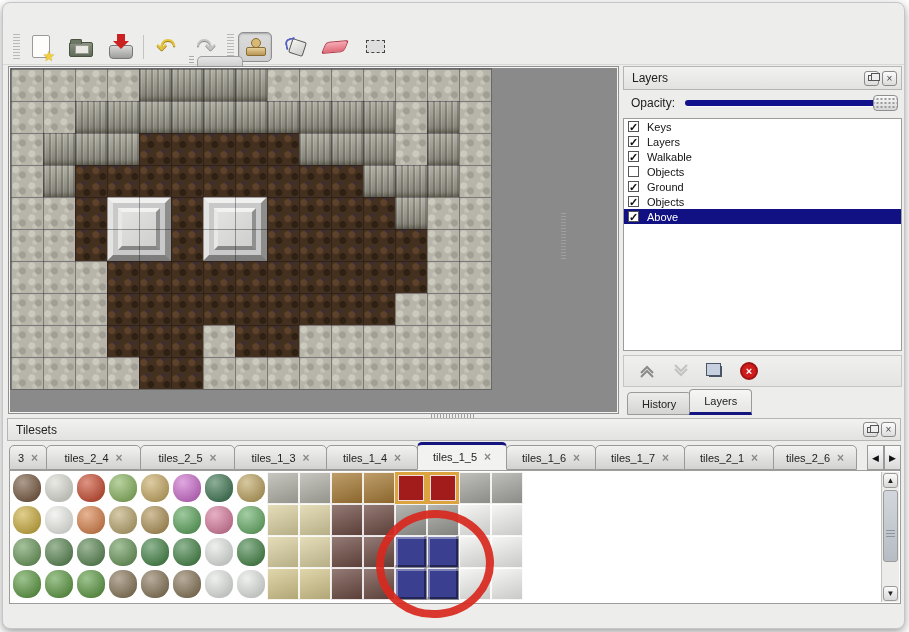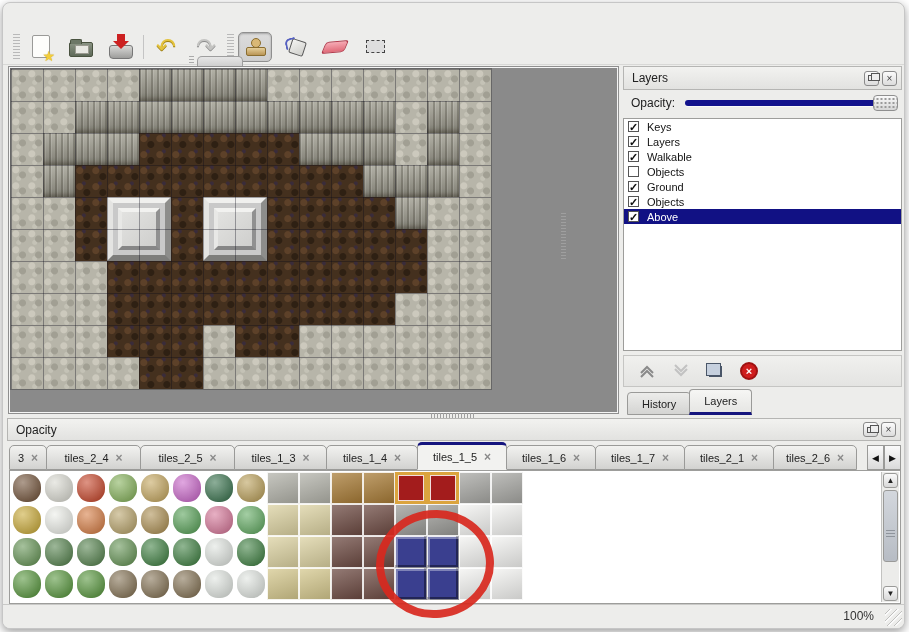--- a/index.html
+++ b/index.html
@@ -394,21 +394,21 @@
         </div>
       </div>
     <div class="bottom-tabs">
       <div class="btab">History</div>
       <div class="btab active">Layers</div>
     </div>
   </div>
 
   <div class="tilesets-dock">
     <div class="dock-header" style="right:2px;height:23px;">
-      <span class="dock-title">Opacity</span>
+      <span class="dock-title">Tilesets</span>
       <span class="winbtn">
           <span class="float-glyph"></span>
         </span>
       <span class="winbtn">
           <span>×</span>
         </span>
     </div>
     <div class="ts-tabbar">
         <div class="ts-tab" style="width: 38px;">
           <span>3</span>
@@ -523,22 +523,18 @@
           <div class="ts-tile fill" style="--c: #f4f4f2; left: 480px; top: 96px;"></div>
         </div>
       <div class="ts-scroll">
         <div class="sup">▲</div>
         <div class="ts-thumb"></div>
         <div class="sdn">▼</div>
       </div>
     </div>
   </div>
 
-  <div class="statusbar">
-    <span class="zoom-level">100%</span>
-    <span class="resize-grip"></span>
-  </div>
 
 </div>
 
 <svg class="annotation" viewBox="0 0 126 116">
   <ellipse cx="63" cy="58" rx="55" ry="50" fill="none" stroke="#d8281e" stroke-width="8" transform="rotate(-6 63 58)" opacity="0.92"></ellipse>
 </svg>
 
 </body></html>

